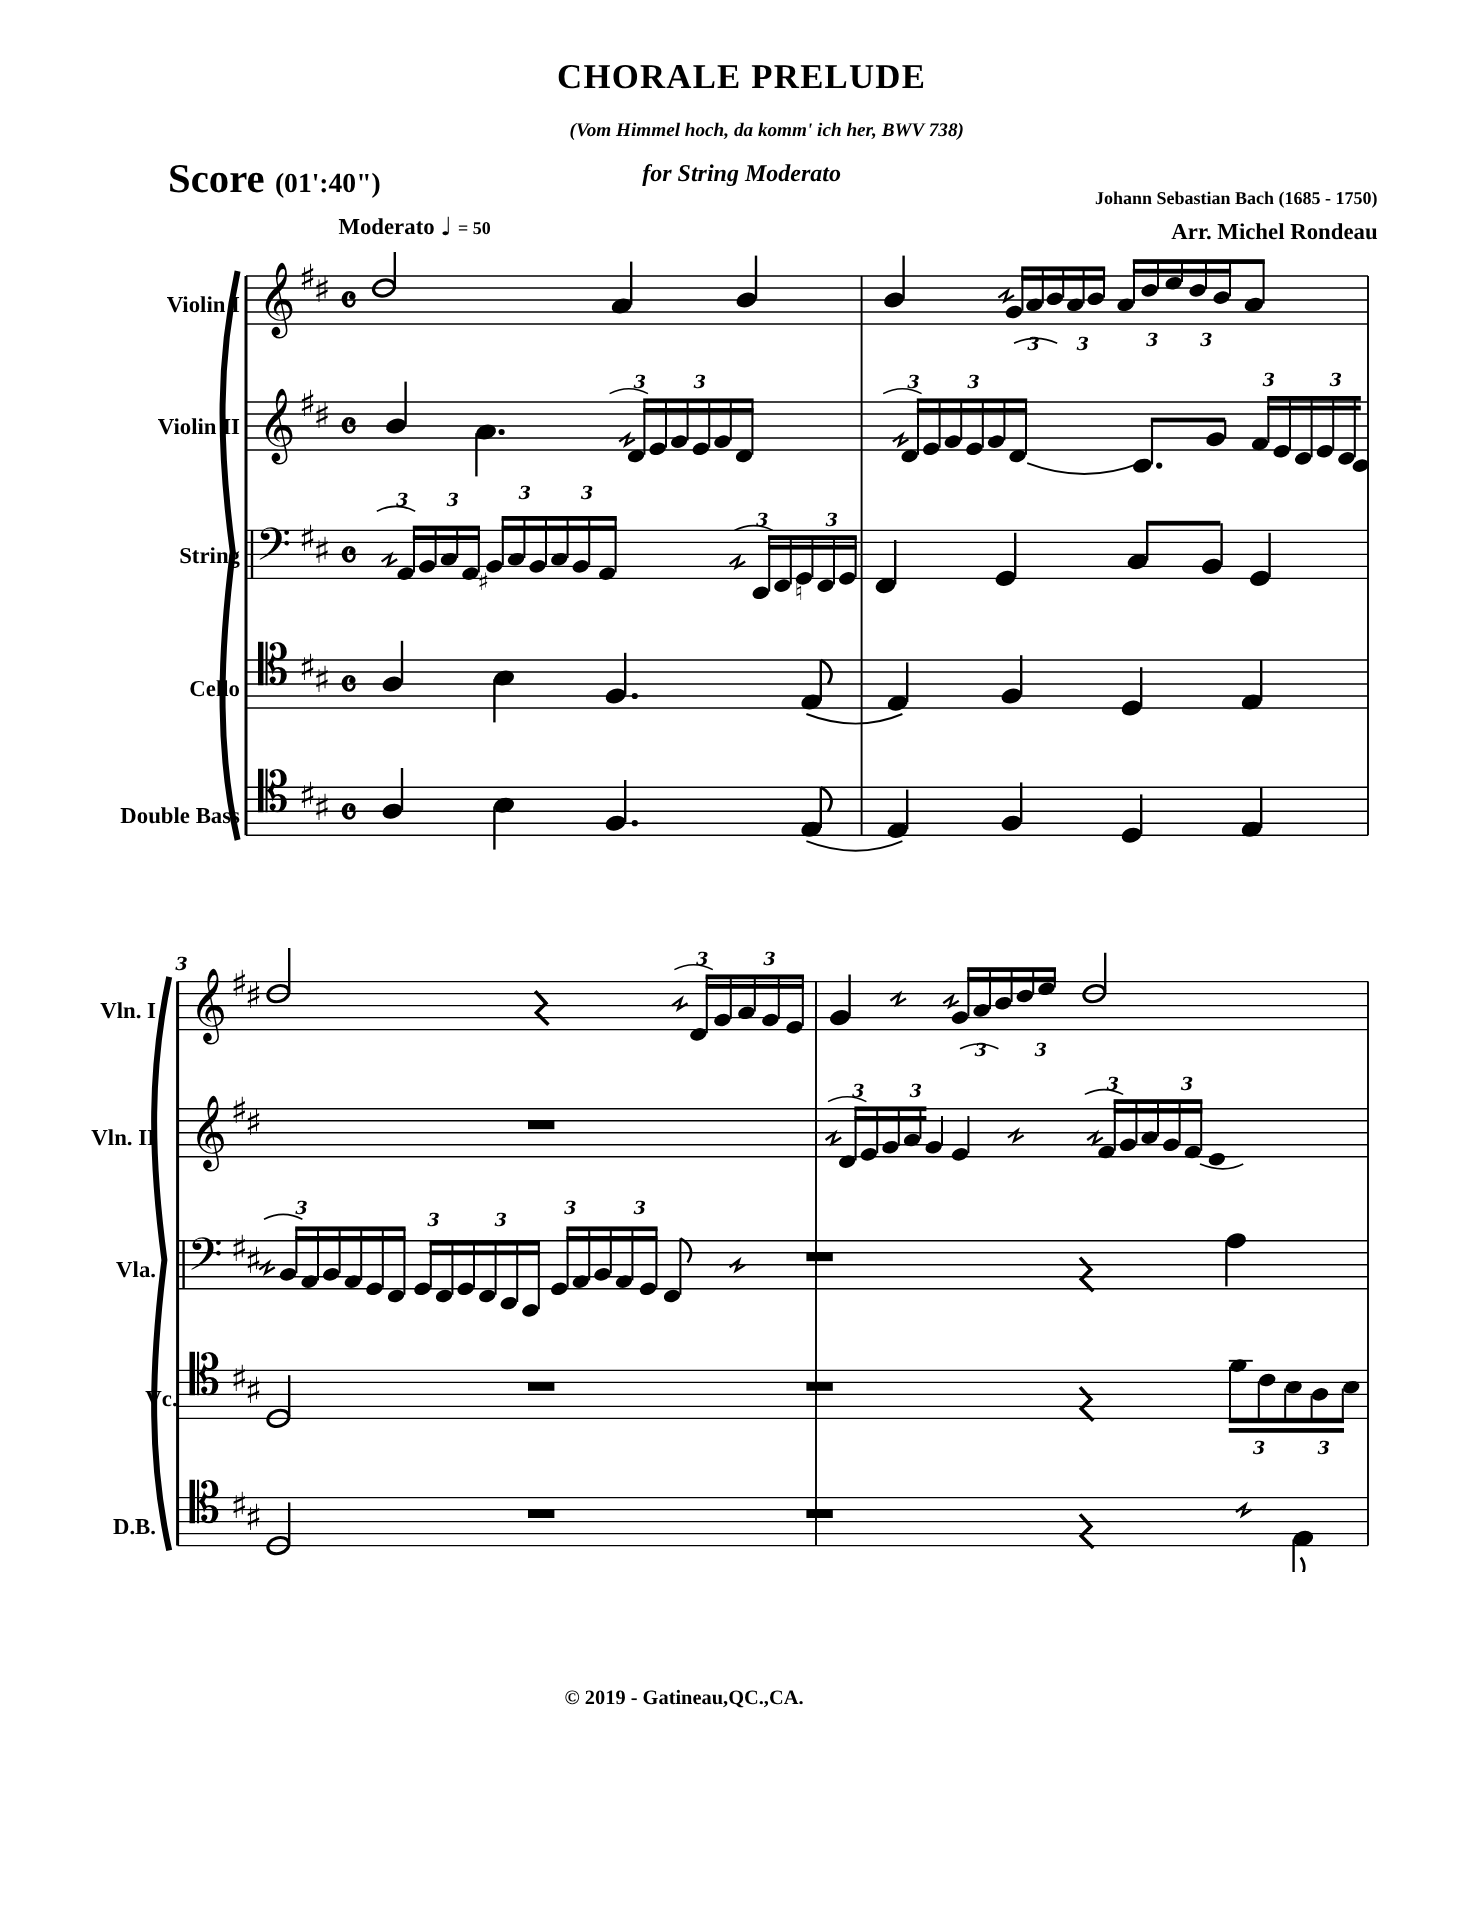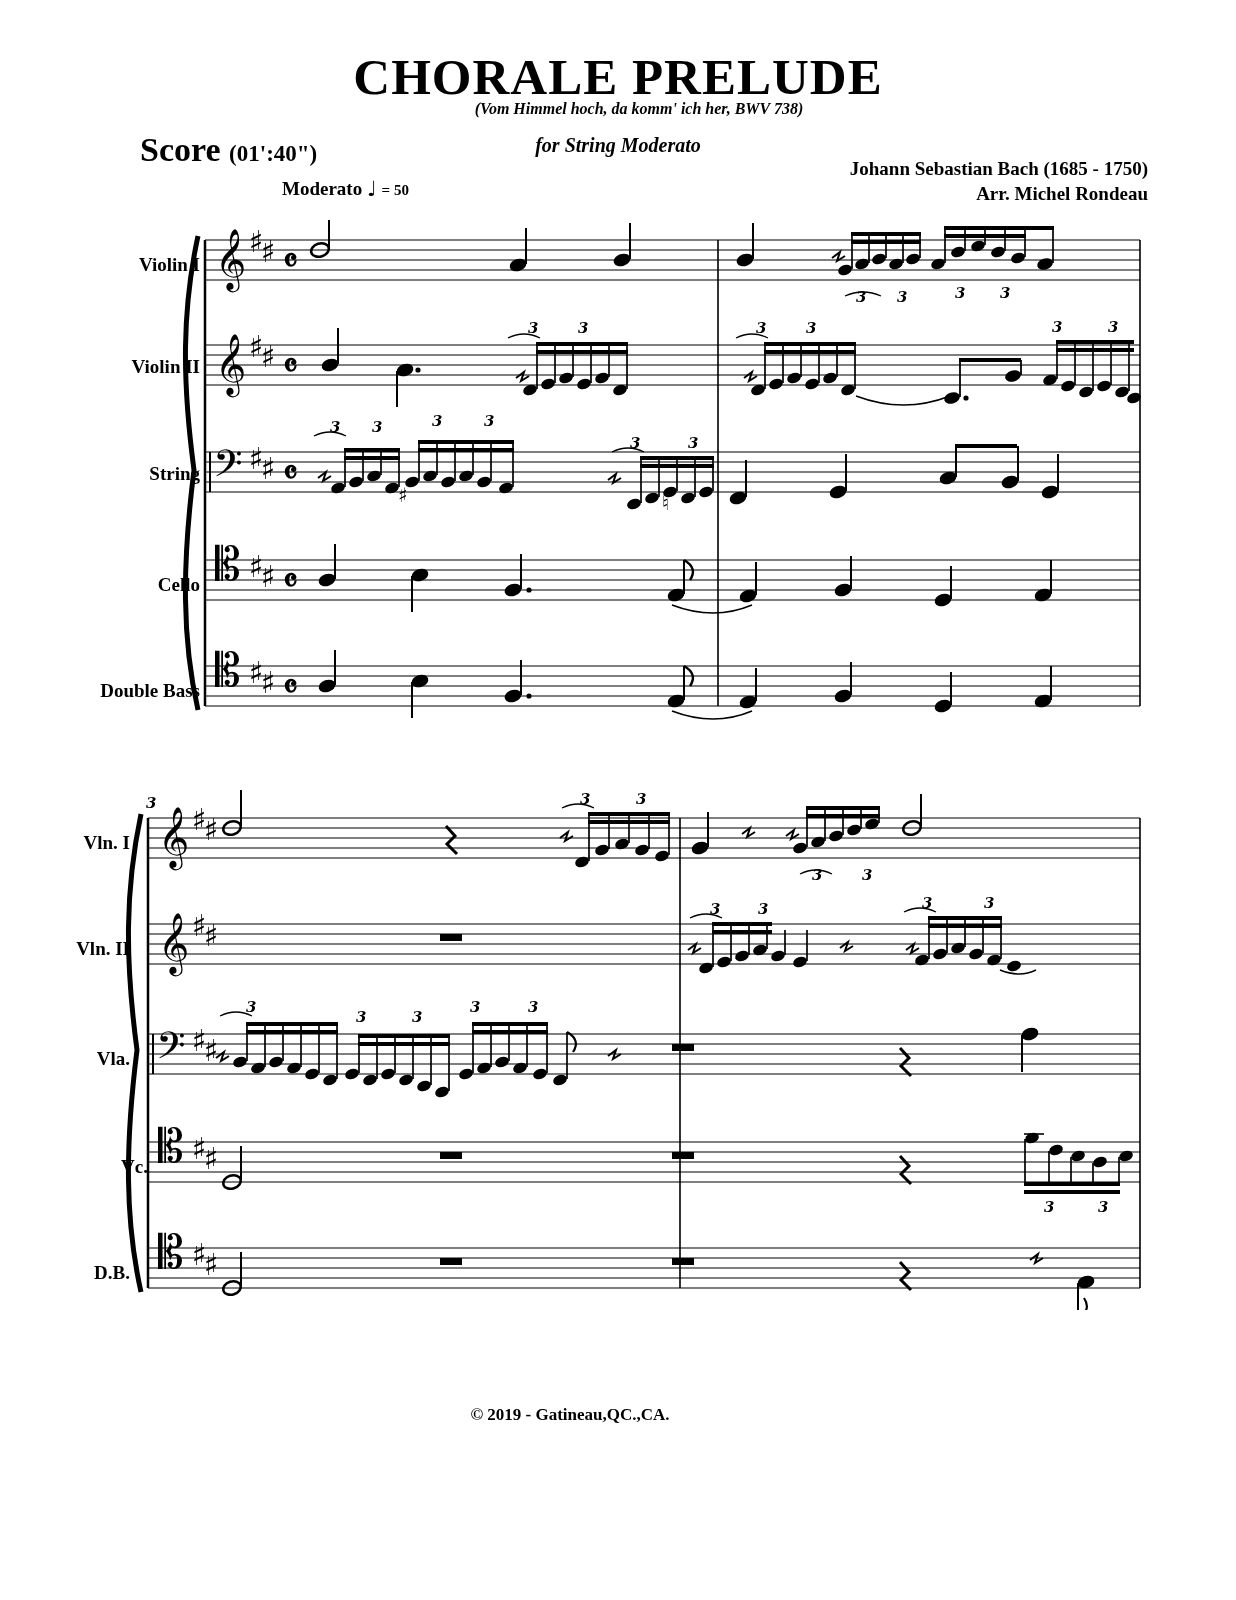--- a/index.html
+++ b/index.html
@@ -16,21 +16,21 @@
     overflow: hidden;
   }
 
   
   .title {
     position: absolute;
     top: 48px;
     left: 0;
     width: 1236px;
     text-align: center;
-    font-size: 51px;
+    font-size: 29px;
     font-weight: bold;
     letter-spacing: 1px;
   }
   .subtitle {
     position: absolute;
     top: 100px;
     left: 0;
     width: 1236px;
     text-align: center;
     font-size: 16px;
@@ -56,21 +56,21 @@
     font-weight: bold;
   }
   .score-time {
     font-size: 23px;
     font-weight: bold;
   }
   .composer {
     position: absolute;
     top: 158px;
     right: 88px;
-    font-size: 19px;
+    font-size: 15px;
     font-weight: bold;
     text-align: right;
   }
   .arranger {
     position: absolute;
     top: 183px;
     right: 88px;
     font-size: 19px;
     font-weight: bold;
   }
@@ -95,21 +95,21 @@
     top: 1405px;
     left: 0;
     width: 1140px;
     text-align: center;
     font-size: 17px;
     font-weight: bold;
   }
 
   
   .system { position: absolute; }
-  #system-1 { top: 220px; left: 0; width: 1236px; height: 500px; }
+  #system-1 { top: 210px; left: 0; width: 1236px; height: 500px; }
   #system-2 { top: 790px; left: 0; width: 1236px; height: 520px; }
 
   .staff-label {
     position: absolute;
     font-size: 19px;
     font-weight: bold;
     text-align: right;
     white-space: nowrap;
   }
 

